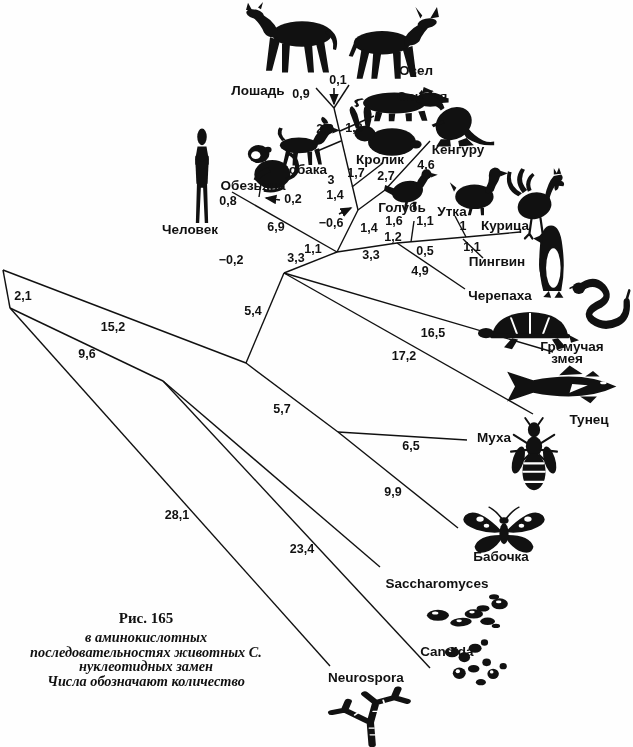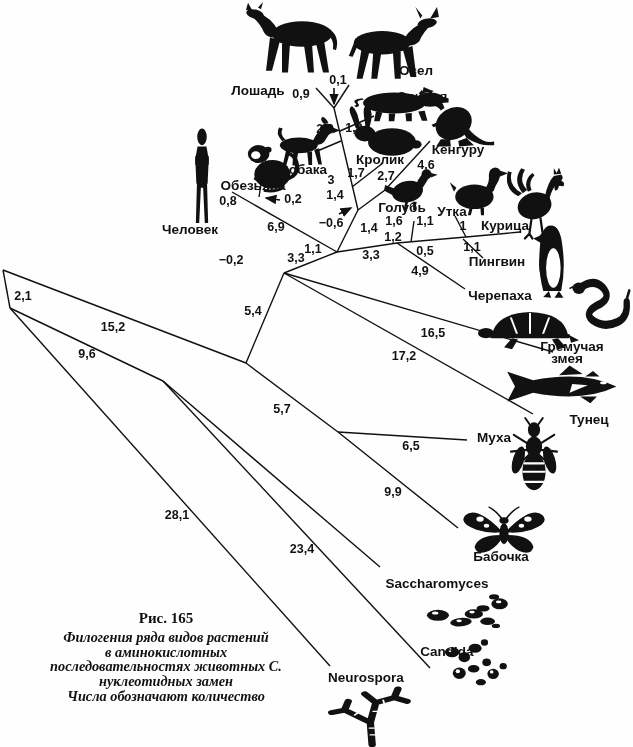--- a/index.html
+++ b/index.html
@@ -7,21 +7,21 @@
          font-family:"Liberation Sans",sans-serif;}
   svg.canvas{position:absolute;left:0;top:0;}
   .branch{fill:none;stroke:#111;stroke-width:1.4px;}
   .arrow{stroke-width:1.6px;}
   .val{font-family:"Liberation Sans",sans-serif;font-weight:bold;font-size:12.5px;
        fill:#111;text-anchor:middle;dominant-baseline:middle;}
   .taxon{font-family:"Liberation Sans",sans-serif;font-weight:bold;font-size:13.5px;
        fill:#111;text-anchor:middle;dominant-baseline:middle;}
   g[id^="sym-"]{fill:#111;stroke-linejoin:round;stroke-linecap:round;}
   .caption{position:absolute;left:0;top:610px;width:292px;text-align:center;color:#111;
-           font-family:"Liberation Serif",serif;padding-left:20px;}
+           font-family:"Liberation Serif",serif;}
   .caption .t{font-weight:bold;font-size:15px;margin-bottom:3px;}
   .caption .l{font-style:italic;font-weight:bold;font-size:14.3px;line-height:14.7px;}
 </style>
 </head>
 <body>
 
 <div class="stage">
 
   <svg class="canvas" width="633" height="747" viewBox="0 0 633 747">
     <defs>
@@ -323,20 +323,19 @@
       <text x="394" y="222" class="val">1,6</text>
       <text x="425" y="222" class="val">1,1</text>
       <text x="463" y="227" class="val">1</text>
       <text x="472" y="248" class="val">1,1</text>
       <text x="425" y="252" class="val">0,5</text>
       <text x="420" y="272" class="val">4,9</text>
     </svg>
 
   <div class="caption">
     <div class="t">Рис. 165</div>
-    <div class="l">Филогения ряда видов растений</div>
     <div class="l">в аминокислотных</div>
     <div class="l">последовательностях животных С.</div>
     <div class="l">нуклеотидных замен</div>
     <div class="l">Числа обозначают количество</div>
   </div>
 
 </div>
 
 </body></html>

